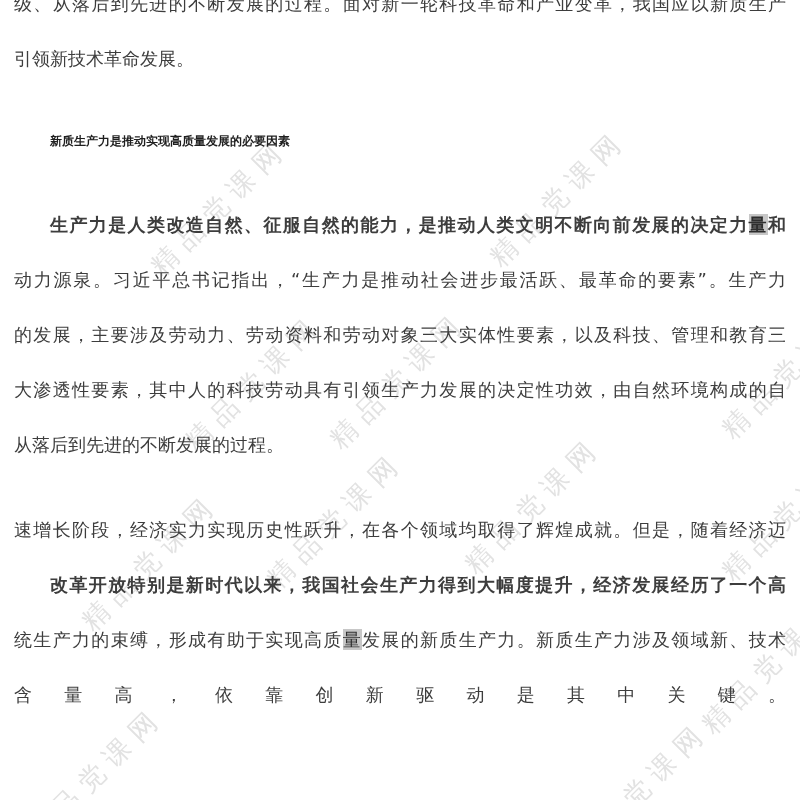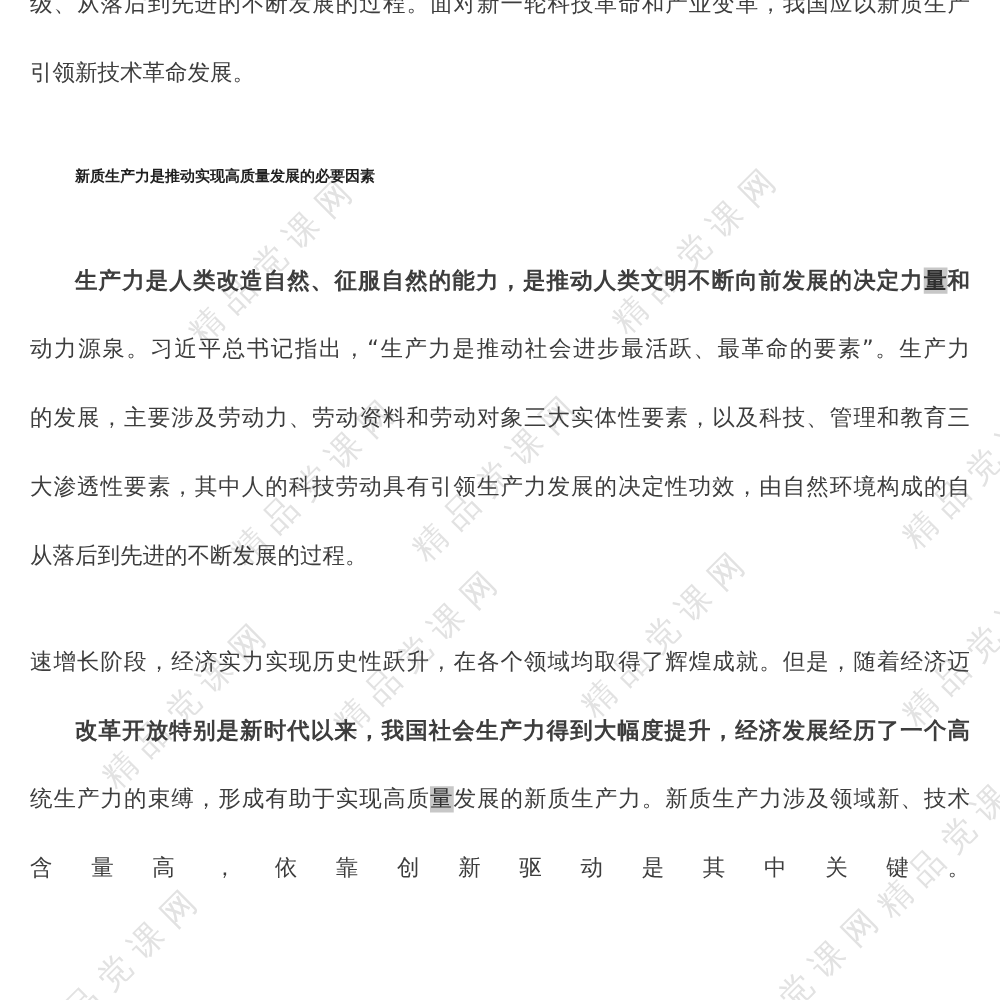--- a/index.html
+++ b/index.html
@@ -25,21 +25,21 @@
     letter-spacing: 9px;
     color: #e2e2e2;
     white-space: nowrap;
     user-select: none;
   }
   
   .text-layer {
     position: absolute;
     left: 0; top: 0; right: 0; bottom: 0;
     z-index: 1;
-    padding: 0 24px;
+    padding: 0 14px;
     box-sizing: border-box;
   }
   .line {
     height: 55px;
     line-height: 55px;
     font-size: 18px;
     color: #3d3d3d;
     text-align: justify;
     text-align-last: justify;
     overflow: hidden;

